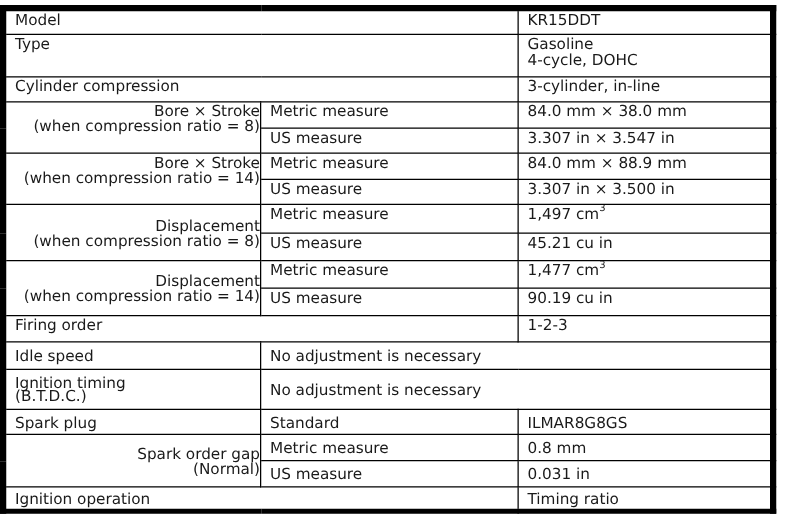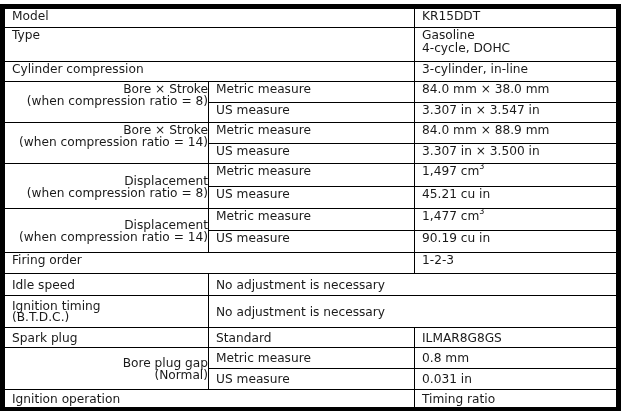--- a/index.html
+++ b/index.html
@@ -124,21 +124,21 @@
     </tr>
 
     <tr style="height:20px">
       <td class="mid">Spark plug</td>
       <td class="mid">Standard</td>
       <td class="mid">ILMAR8G8GS</td>
     </tr>
 
     <tr style="height:21px">
       <td rowspan="2" class="mid label2">
-        <div>Bore plug gap</div>
+        <div>Spark order gap</div>
         <div>(Normal)</div>
       </td>
       <td class="mid">Metric measure</td>
       <td class="mid">0.8 mm</td>
     </tr>
     <tr style="height:21px">
       <td class="mid">US measure</td>
       <td class="mid">0.031 in</td>
     </tr>
 

